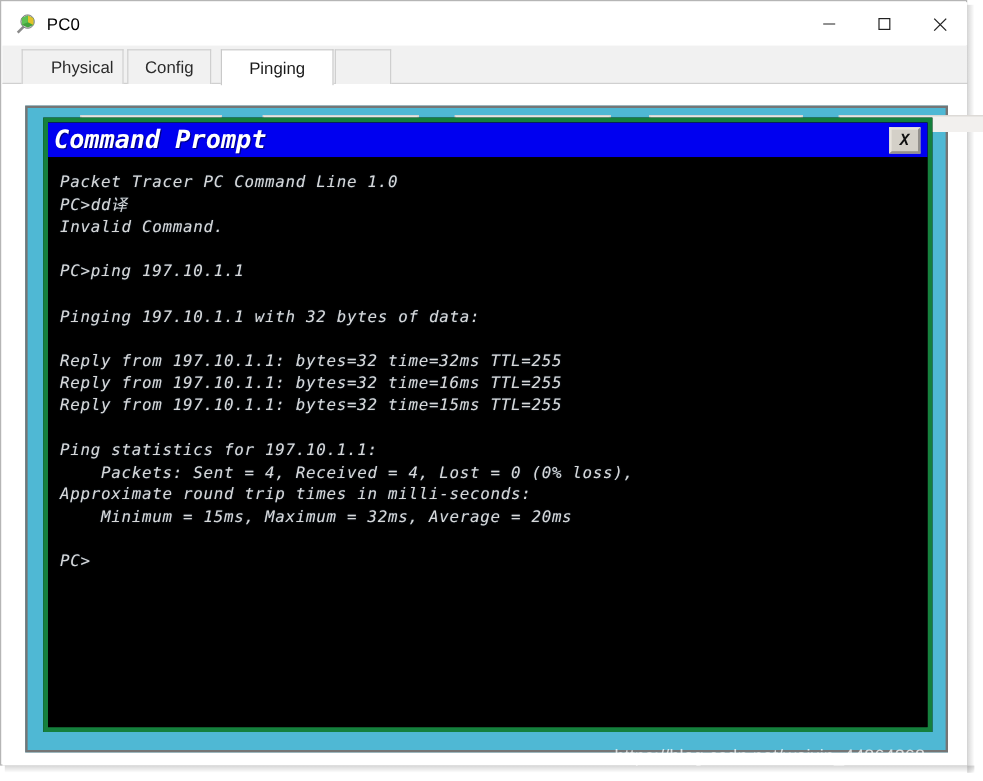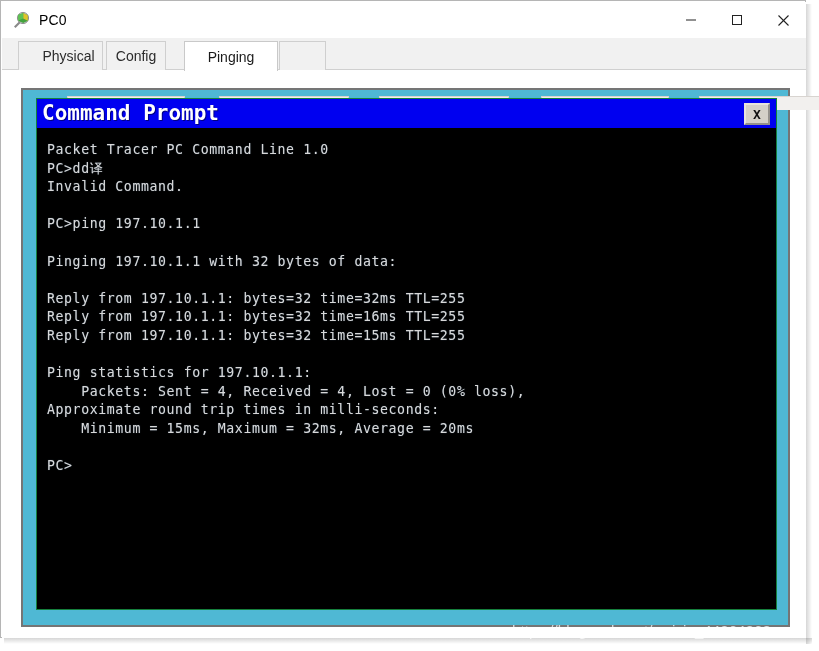--- a/index.html
+++ b/index.html
@@ -157,23 +157,24 @@
     background: #3a2520;
   }
 
   
   .terminal {
     position: absolute;
     left: 13px; top: 8px;
     width: 741px;
     height: 512px;
     background: #000000;
-    border: 1px solid #15803d;
+    border: 4px solid #15803d;
     box-sizing: border-box;
     overflow: hidden;
+    font-style: italic;
   }
   .term-titlebar {
     position: absolute;
     left: 0; top: 0;
     width: 100%;
     height: 29px;
     background: #0000f0;
     display: flex;
     align-items: center;
   }
@@ -278,21 +279,21 @@
           <line x1="11.5" y1="1.5" x2="1.5" y2="11.5" stroke="#222" stroke-width="1.1"></line>
         </svg>
       </div>
     </div>
   </div>
 
   <div class="tabstrip">
     <div class="tab" style="left:16px; width:85px;padding-left:16px;">
       <span>Physical</span>
     </div>
-    <div class="tab" style="left:104px; width:60px;">
+    <div class="tab" style="left:104px; width:70px;">
       <span>Config</span>
     </div>
     <div class="tab active" style="left:182px; width:94px;">
       <span>Pinging</span>
     </div>
     <div class="tab-spacer" style="left:277px; width:47px;"></div>
   </div>
 
   <div class="desktop-panel"></div>
 

